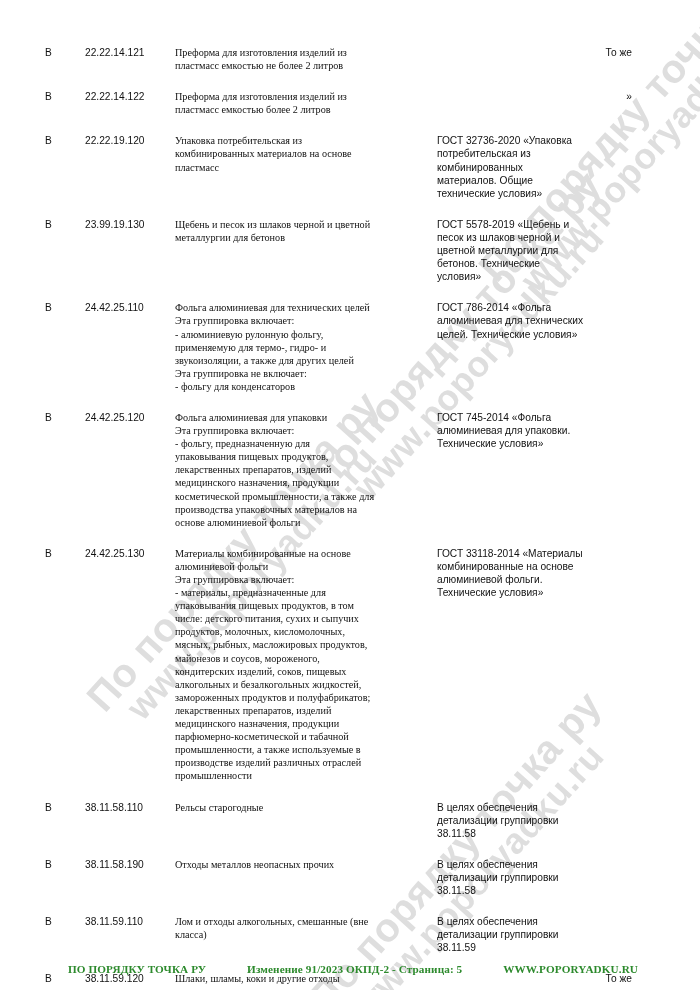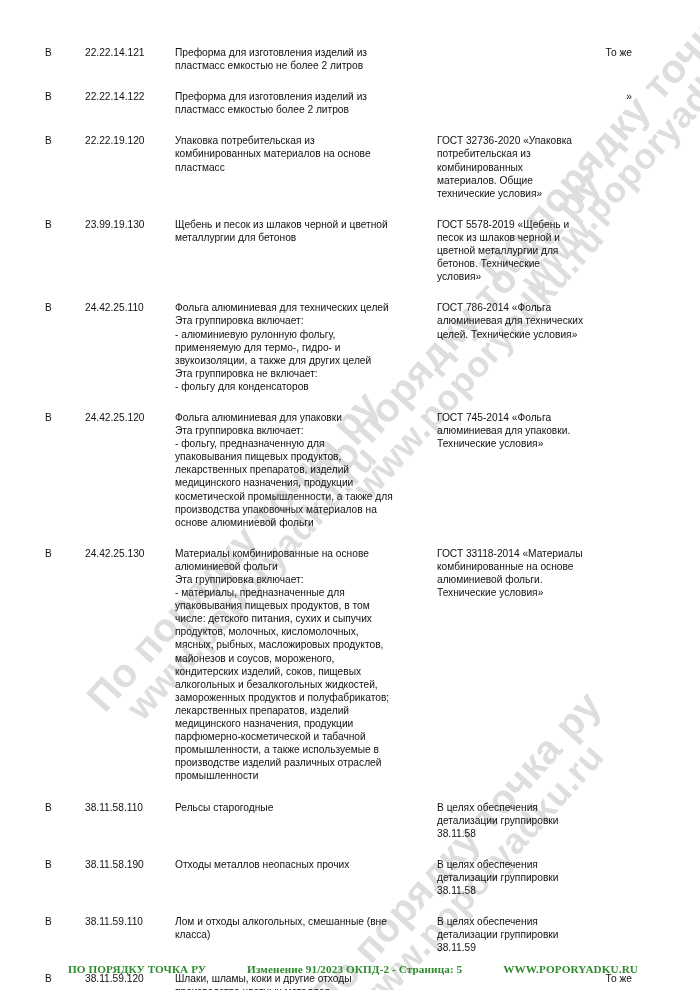--- a/index.html
+++ b/index.html
@@ -71,20 +71,21 @@
     padding-left: 11px;
   }
   td.cell-code {
     text-align: left;
     white-space: nowrap;
     margin-top: 41px;
   }
   td.cell-name {
     padding-right: 8px;
     white-space: pre-line;
+    font-family: Liberation Serif, serif;
   }
   td.cell-note {
     white-space: pre-line;
   }
   td.cell-note.centered {
     text-align: right;
     white-space: pre-line;
   }
 
   

